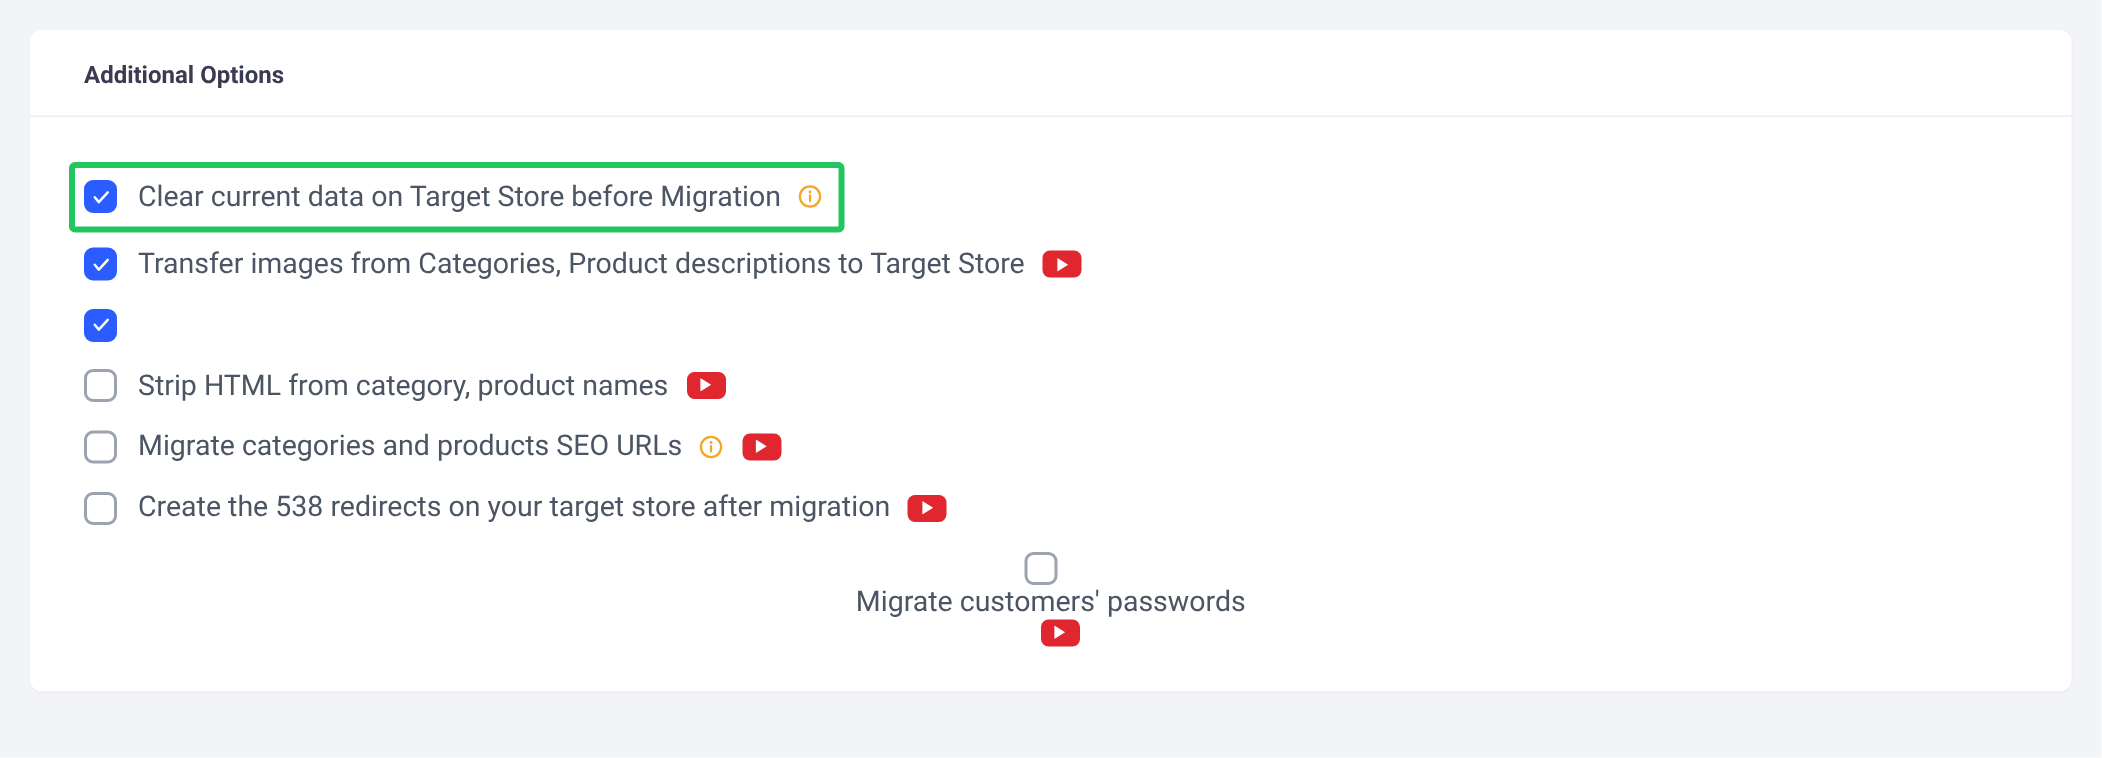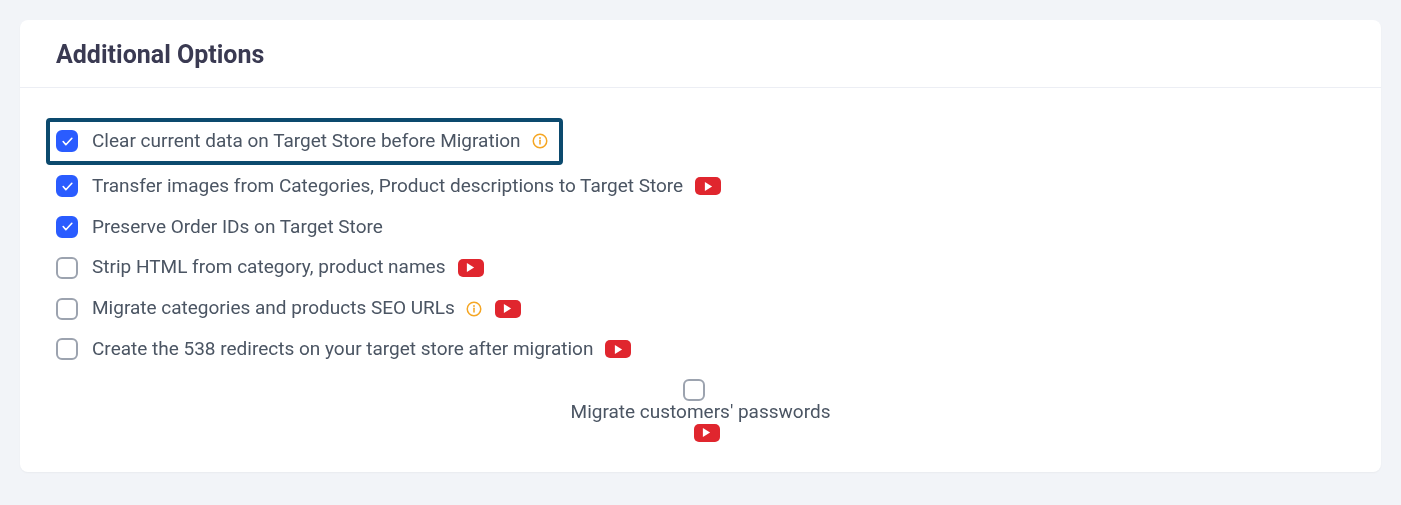--- a/index.html
+++ b/index.html
@@ -13,35 +13,35 @@
     .card {
       background: #ffffff;
       border-radius: 8px;
       box-shadow: 0 1px 2px rgba(0,0,0,0.04);
     }
     .card-header {
       padding: 20px 36px 18px;
       border-bottom: 1px solid #eceef4;
     }
     .card-title {
-      font-size: 25px;
+      font-size: 16px;
       font-weight: 700;
       color: #3a3a52;
     }
     .card-body {
       padding: 30px 36px 30px;
     }
     .option-row {
       display: flex;
       align-items: center;
       margin-bottom: 18px;
       line-height: 1.2;
     }
     .option-row.highlighted {
-      border: 4px solid #0c4a6e;
+      border: 4px solid #22c55e;
       border-radius: 4px;
       padding: 8px 10px 8px 6px;
       margin-left: -10px;
       margin-bottom: 10px;
       width: fit-content;
       text-align: right;
     }
     .checkbox {
       width: 22px;
       height: 22px;
@@ -143,21 +143,20 @@
           </svg>
       </span>
     </div>
 
     <div class="option-row">
       <span class="checkbox checked">
         <svg viewBox="0 0 24 24">
             <polyline points="4 12 9 18 20 6"></polyline>
           </svg>
       </span>
-      <span class="option-label">Preserve Order IDs on Target Store</span>
     </div>
 
     <div class="option-row">
       <span class="checkbox unchecked"></span>
       <span class="option-label">Strip HTML from category, product names</span>
       <span class="video-badge">
         <svg viewBox="0 0 10 10">
             <polygon points="1,0 9,5 1,10"></polygon>
           </svg>
       </span>

